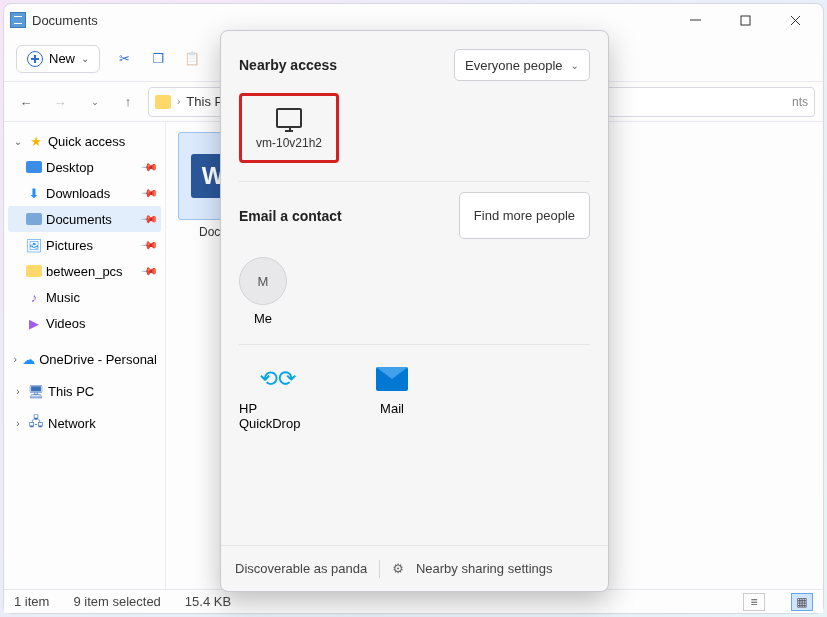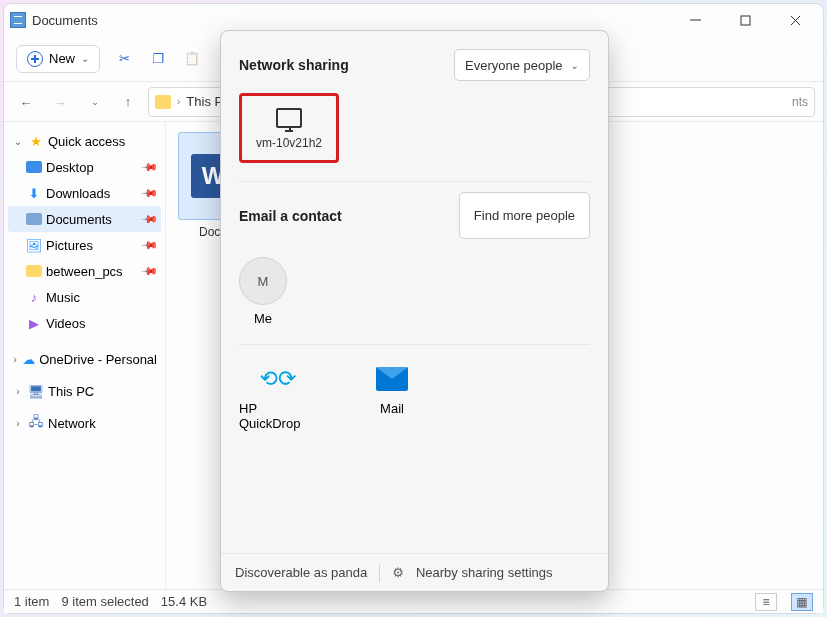--- a/index.html
+++ b/index.html
@@ -45,21 +45,21 @@
 .mus{color:#a05ce8}
 .vid{color:#a05ce8}
 .pic{color:#1e90ff}
 .dl{color:#1e90ff}
 .content{flex:1;padding:10px 12px;position:relative}
 .file{width:80px;text-align:center}
 .thumb{width:70px;height:88px;background:#f4f4f6;border:1px solid #e0e0e6;border-radius:3px;display:flex;align-items:center;justify-content:center;position:relative}
 .thumb.sel{background:#dceafe;border-color:#9cc4f4}
 .doc-w{width:44px;height:44px;background:#2b579a;border-radius:3px;display:flex;align-items:center;justify-content:center;color:#fff;font-weight:bold;font-size:24px}
 .file .name{margin-top:5px;font-size:12px;color:#333;overflow:hidden;text-overflow:ellipsis;white-space:nowrap}
-.status{position:absolute;left:0;right:0;bottom:0;height:24px;border-top:1px solid #e8e8ee;display:flex;align-items:center;padding:0 10px;gap:12px;font-size:12px;color:#444;background:#fdfdfe}
+.status{position:absolute;left:0;right:0;bottom:0;height:24px;border-top:1px solid #e8e8ee;display:flex;align-items:center;padding:0 10px;gap:24px;font-size:12px;color:#444;background:#fdfdfe}
 .status .spacer{flex:1}
 .viewbtn{width:22px;height:18px;border:1px solid #ccc;display:flex;align-items:center;justify-content:center;margin-left:2px;font-size:12px;color:#555}
 .viewbtn.active{background:#cfe4ff;border-color:#6aa5e8}
 
 .share{position:absolute;left:220px;top:30px;width:389px;height:562px;background:#f6f6f7;border:1px solid #c8c8cf;border-radius:8px;box-shadow:0 10px 28px rgba(0,0,0,.25);display:flex;flex-direction:column}
 .share-head{height:58px;display:flex;align-items:center;gap:14px;padding:0 18px}
 .docicon{width:34px;height:40px;background:#fff;border:1px solid #c8c8cf;border-radius:2px;position:relative}
 .docicon::after{content:"W";position:absolute;left:3px;top:9px;width:20px;height:20px;background:#2b579a;color:#fff;font-weight:bold;font-size:12px;display:flex;align-items:center;justify-content:center;border-radius:2px}
 .docicon .lines{position:absolute;right:4px;top:12px;width:6px;height:2px;background:#6b8fc4;box-shadow:0 3px 0 #6b8fc4,0 6px 0 #6b8fc4,0 9px 0 #6b8fc4}
 .share-head h1{font-size:19px;font-weight:400;color:#222}
@@ -76,21 +76,21 @@
 .device .pcicon::before{content:"";position:absolute;left:11px;bottom:-4px;width:2px;height:4px;background:#333}
 .device .dname{font-size:12px;color:#333}
 .contact{display:inline-flex;flex-direction:column;align-items:center;gap:6px;margin-top:6px}
 .avatar{width:48px;height:48px;border-radius:50%;background:#e8e8ea;border:1px solid #d4d4d8;display:flex;align-items:center;justify-content:center;font-size:20px;color:#555}
 .apps{display:flex;gap:36px;margin-top:8px}
 .app{display:flex;flex-direction:column;align-items:center;gap:6px;width:78px}
 .app .ai{width:36px;height:32px;display:flex;align-items:center;justify-content:center}
 .hp{color:#00a4e4;font-size:22px}
 .mail{width:32px;height:24px;background:#0078d4;position:relative;border-radius:2px}
 .mail::before{content:"";position:absolute;left:0;right:0;top:0;border-left:16px solid transparent;border-right:16px solid transparent;border-top:12px solid #40a0ea}
-.share-foot{height:38px;border-top:1px solid #e5e5ea;display:flex;align-items:center;gap:12px;padding:0 14px;font-size:12px;color:#444}
+.share-foot{height:46px;border-top:1px solid #e5e5ea;display:flex;align-items:center;gap:12px;padding:0 14px;font-size:12px;color:#444}
 .vline{width:1px;height:18px;background:#d4d4d8}
 .gear{font-size:13px;color:#666}
 .search-end{margin-left:auto;color:#888;font-size:12px}
 </style>
 </head>
 <body>
 
 <div class="window">
   <div class="titlebar">
     <div class="t-icon"></div>
@@ -222,21 +222,21 @@
     <div class="spacer"></div>
     <div class="viewbtn">≡</div>
     <div class="viewbtn active">▦</div>
   </div>
 </div>
 
 <div class="share">
   <div class="share-body">
     <div class="sec">
       <div class="sec-row">
-        <div class="sec-title">Network sharing</div>
+        <div class="sec-title">Nearby access</div>
         <div class="dd">
           <span>Everyone people</span>
           <span class="chev">⌄</span>
         </div>
       </div>
       <div class="device">
         <div class="pcicon"></div>
         <div class="dname">vm-10v21h2</div>
       </div>
     </div>

